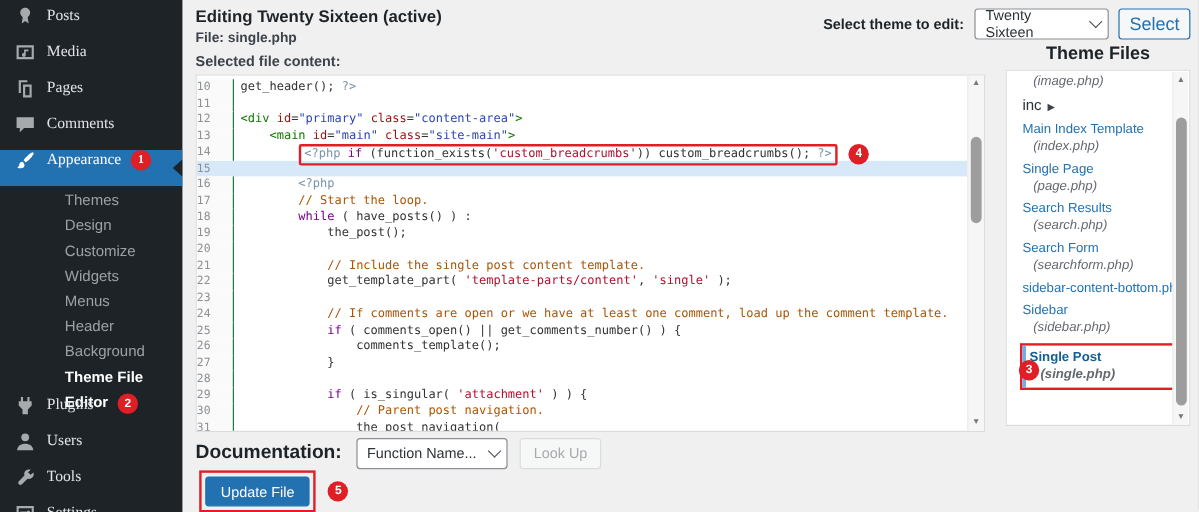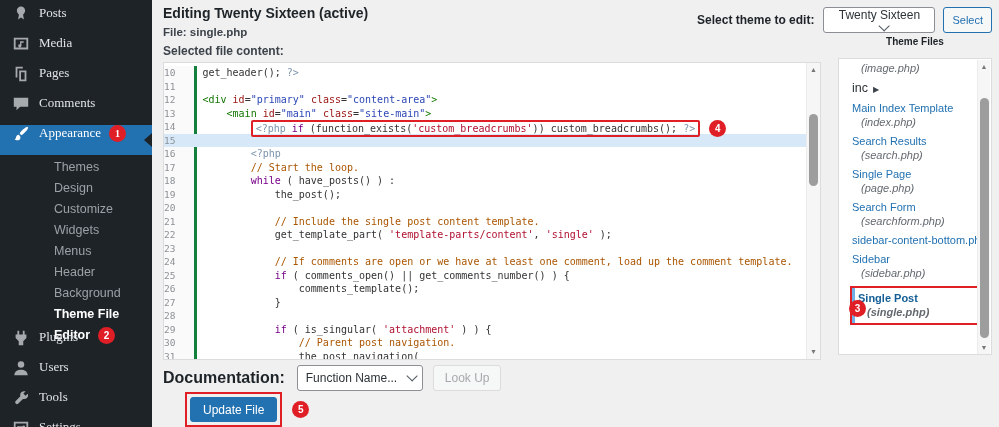--- a/index.html
+++ b/index.html
@@ -24,62 +24,62 @@
 
   
   .page-title{position:absolute;left:163px;top:5px;font-size:14px;font-weight:bold;}
   .file-line{position:absolute;left:163px;top:26px;font-size:11.5px;font-weight:bold;color:#3c434a;}
   .selected-label{position:absolute;left:163px;top:44px;font-size:12px;font-weight:bold;color:#3c434a;}
 
   .theme-select-row{position:absolute;top:7px;right:7px;display:flex;align-items:center;}
   .ts-label{font-size:12px;font-weight:bold;margin-right:9px;margin-left:40px;}
   .select-box{display:flex;align-items:center;justify-content:space-between;background:#fff;
       border:1px solid #8c8f94;border-radius:3px;height:26px;padding:0 8px;font-size:12px;color:#2c3338;}
-  .ts-select{width:112px;flex-direction:column;}
+  .ts-select{width:112px;}
   .chev{width:8px;height:8px;border-right:1.6px solid #50575e;border-bottom:1.6px solid #50575e;
         transform:rotate(45deg) translateY(-3px);margin-left:6px;}
   .btn-secondary{margin-left:8px;height:26px;padding:0 8px;background:#f6f7f7;border:1px solid #2271b1;
-        border-radius:3px;color:#2271b1;font-size:11px;cursor:pointer;font-family:inherit;}
+        border-radius:3px;color:#2271b1;font-size:15px;cursor:pointer;font-family:inherit;}
 
   
   .editor{position:absolute;left:163px;top:62px;width:658px;height:298px;background:#fff;
           border:1px solid #dcdcde;overflow:hidden;}
   .code-area{position:absolute;left:0;top:0;right:14px;bottom:0;overflow:hidden;padding-top:3px;}
   .row{display:flex;height:13.5px;line-height:13.5px;font-family:"DejaVu Sans Mono","Liberation Mono",monospace;
        font-size:10px;white-space:pre;}
   .row.active{background:#d7e9f8;}
   .ln{flex:0 0 26px;text-align:right;padding-right:19px;color:#8c9196;background:#fafafa;
-      border-right:3px solid #15803d;font-size:9.5px;}
+      border-right:1px solid #15803d;font-size:9.5px;}
   .row.active .ln{background:transparent;border-right-color:transparent;}
   .codeline{padding-left:5px;color:#333;}
   .tk-p{color:#333;} .tk-tag{color:#117700;} .tk-attr{color:#991111;} .tk-val{color:#2b46b5;}
   .tk-str{color:#b01030;} .tk-kw{color:#770088;} .tk-c{color:#aa5500;} .tk-m{color:#7b93ab;}
   .red-box{display:inline-block;border:2px solid #e01e26;border-radius:2px;padding:0 3px;margin:-2px 0;}
   .line-badge{display:inline-flex;vertical-align:middle;margin-left:9px;}
 
   
   .e-sb{position:absolute;top:0;right:0;width:14px;height:100%;background:#f6f6f6;border-left:1px solid #ececec;}
   .sb-arrow{position:absolute;left:0;width:100%;height:12px;font-size:7px;color:#777;text-align:center;line-height:12px;cursor:pointer;}
   .sb-thumb{position:absolute;left:2px;width:9px;border-radius:5px;background:#9d9d9d;cursor:pointer;}
 
   
   .doc-row{position:absolute;left:163px;top:365px;display:flex;align-items:center;}
   .doc-label{font-size:16px;font-weight:bold;}
   .doc-select{width:126px;margin-left:12px;height:26px;}
   .btn-disabled{margin-left:10px;height:26px;padding:0 11px;background:#f6f7f7;border:1px solid #dcdcde;
         border-radius:3px;color:#a7aaad;font-size:12px;font-family:inherit;}
-  .update-wrap{position:absolute;left:169px;top:392px;display:flex;align-items:center;padding-left:16px;}
+  .update-wrap{position:absolute;left:150px;top:392px;display:flex;align-items:center;padding-left:16px;}
   .update-box{border:2px solid #e01e26;padding:3px;}
   .btn-primary{height:25px;padding:0 12px;background:#2271b1;border:1px solid #2271b1;border-radius:3px;
         color:#fff;font-size:12px;cursor:pointer;font-family:inherit;}
   .update-wrap .badge{margin-left:10px;}
 
   
   .tf-heading{position:absolute;left:838px;top:36px;width:154px;text-align:center;
-              font-size:10px;font-weight:bold;}
+              font-size:15px;font-weight:bold;}
   .tf-list{position:absolute;left:838px;top:58px;width:154px;height:297px;background:#fff;
            border:1px solid #dcdcde;overflow:hidden;padding:8px 0 0 13px;}
   .tf-inner{position:relative;}
   .tf-item{margin-bottom:7px;}
   .tf-link{color:#2271b1;font-size:11px;cursor:pointer;}
   .tf-sub{font-size:11px;font-style:italic;color:#646970;margin:2px 0 0 9px;}
   .tf-folder{font-size:12.5px;color:#2c3338;cursor:pointer;}
   .tf-folder .tri{font-size:8px;margin-left:5px;color:#3c434a;}
   .tf-item.partial{margin-top:-7px;}
   .tf-selected{position:relative;border:2px solid #e01e26;border-left-width:2px;margin:2px 10px 7px -2px;
@@ -216,26 +216,26 @@
     <div class="tf-inner" id="tfList">
         <div class="tf-item partial">
           <div class="tf-sub">(image.php)</div>
         </div>
         <div class="tf-item tf-folder"><span>inc</span><span class="tri">▶</span></div>
         <div class="tf-item">
           <div class="tf-link">Main Index Template</div>
           <div class="tf-sub">(index.php)</div>
         </div>
         <div class="tf-item">
+          <div class="tf-link">Single Page</div>
+          <div class="tf-sub">(page.php)</div>
+        </div>
+        <div class="tf-item">
           <div class="tf-link">Search Results</div>
           <div class="tf-sub">(search.php)</div>
-        </div>
-        <div class="tf-item">
-          <div class="tf-link">Single Page</div>
-          <div class="tf-sub">(page.php)</div>
         </div>
         <div class="tf-item">
           <div class="tf-link">Search Form</div>
           <div class="tf-sub">(searchform.php)</div>
         </div>
         <div class="tf-item">
           <div class="tf-link">sidebar-content-bottom.php</div>
         </div>
         <div class="tf-item">
           <div class="tf-link">Sidebar</div>

